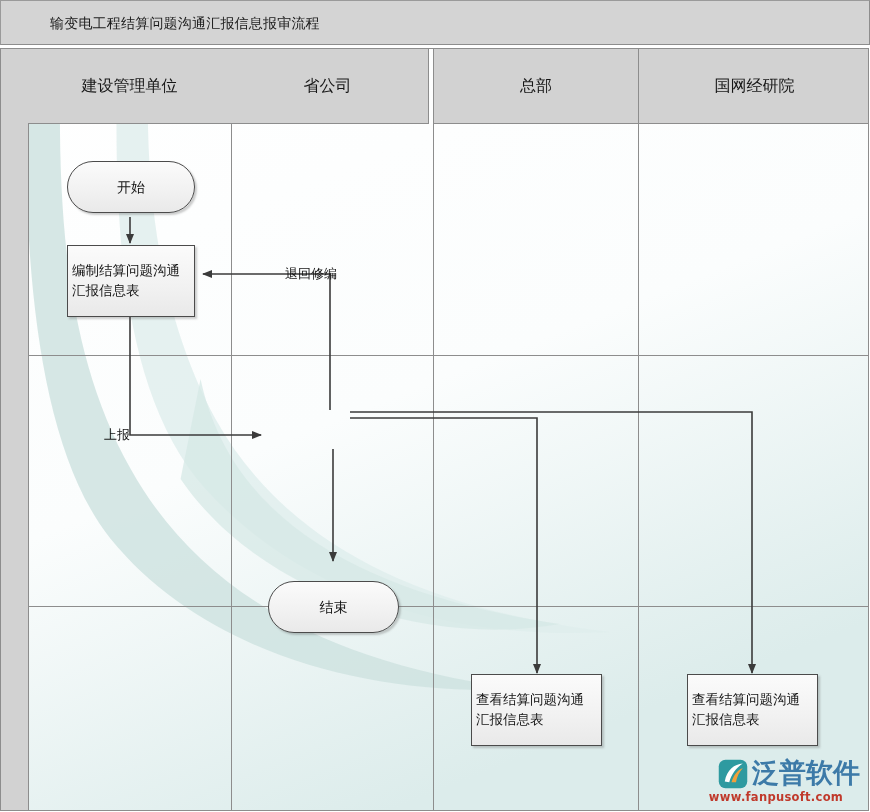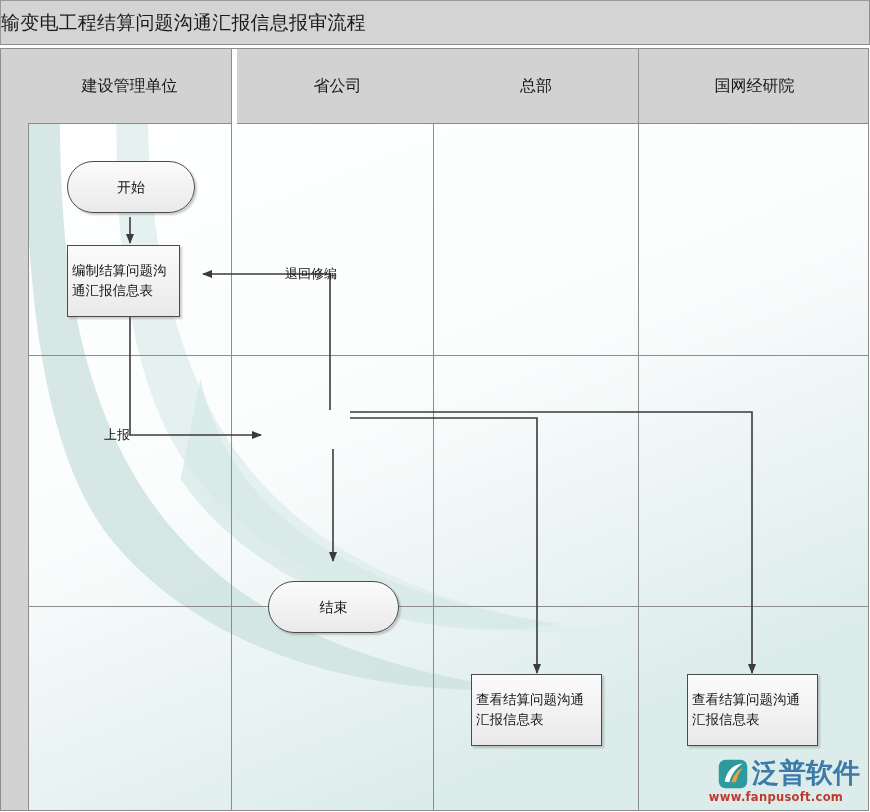--- a/index.html
+++ b/index.html
@@ -27,24 +27,26 @@
     box-sizing: border-box;
     background: #d4d4d4;
     border-top: 1px solid #9a9a9a;
     border-left: 1px solid #9a9a9a;
     border-right: 1px solid #8d8d8d;
     border-bottom: 1px solid #8d8d8d;
     display: flex;
     align-items: center;
   }
   .titlebar .title-text {
-    font-size: 19px;
+    padding-left: 9px;
+    font-size: 14px;
     color: #1a1a1a;
     letter-spacing: 0.2px;
     line-height: 1;
+    margin-left: 40px;
   }
 
   
   .frame {
     position: absolute;
     left: 0; top: 48px;
     width: 869px;
     height: 763px;
     box-sizing: border-box;
     border: 1px solid #8d8d8d;
@@ -241,21 +243,21 @@
     <div class="rowhead" style="top:307px; height:251px;">
       <span>审批</span>
     </div>
     <div class="rowhead" style="top:558px; height:203px; border-bottom:none;">
       <span>查看</span>
     </div>
 
     <div class="colhead" style="left:27px; width:204px;">
       <span>建设管理单位</span>
     </div>
-    <div class="colhead" style="left:236px; width:202px;font-family:Liberation Mono, monospace;">
+    <div class="colhead" style="left:226px; width:202px;font-family:Liberation Mono, monospace;">
       <span>省公司</span>
     </div>
     <div class="colhead" style="left:433px; width:205px;">
       <span>总部</span>
     </div>
     <div class="colhead" style="left:638px; width:231px; border-right:none;">
       <span>国网经研院</span>
     </div>
 
     <svg class="conn-layer" viewBox="0 0 869 761">
@@ -280,21 +282,21 @@
       </g>
     </svg>
 
     <div class="conn-label" style="left:284px; top:216px;">退回修编</div>
     <div class="conn-label" style="left:103px; top:377px;">上报</div>
 
     <div class="shape terminator" style="left:66px; top:112px; width:128px; height:52px;">
       <span class="lbl">开始</span>
     </div>
 
-    <div class="shape" style="left:66px; top:196px; width:113px; height:72px;">
+    <div class="shape" style="left:66px; top:196px; width:128px; height:72px;">
       <span class="lbl">编制结算问题沟通汇报信息表</span>
     </div>
 
 
     <div class="shape terminator" style="left:267px; top:532px; width:131px; height:52px;">
       <span class="lbl">结束</span>
     </div>
 
     <div class="shape" style="left:470px; top:625px; width:131px; height:72px;">
       <span class="lbl">查看结算问题沟通汇报信息表</span>

